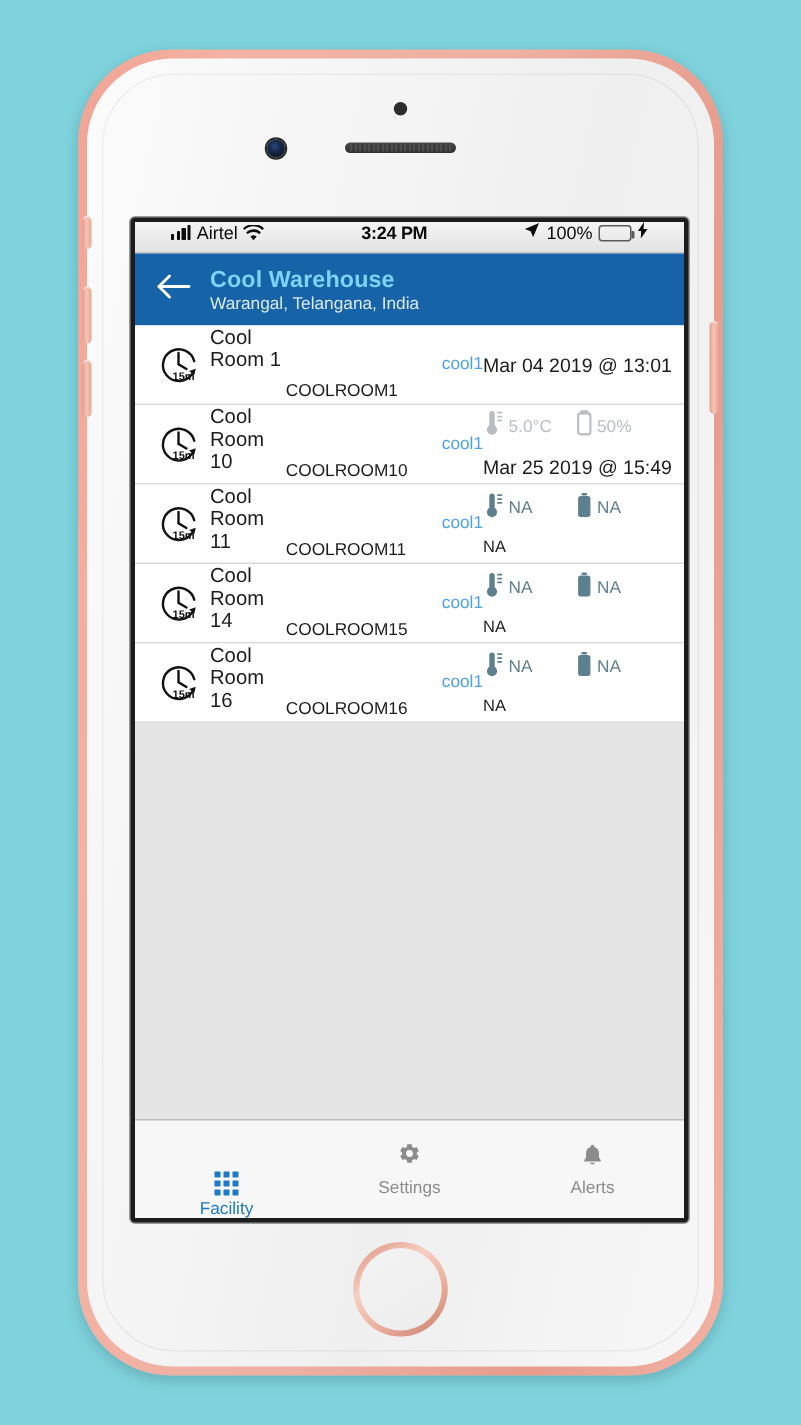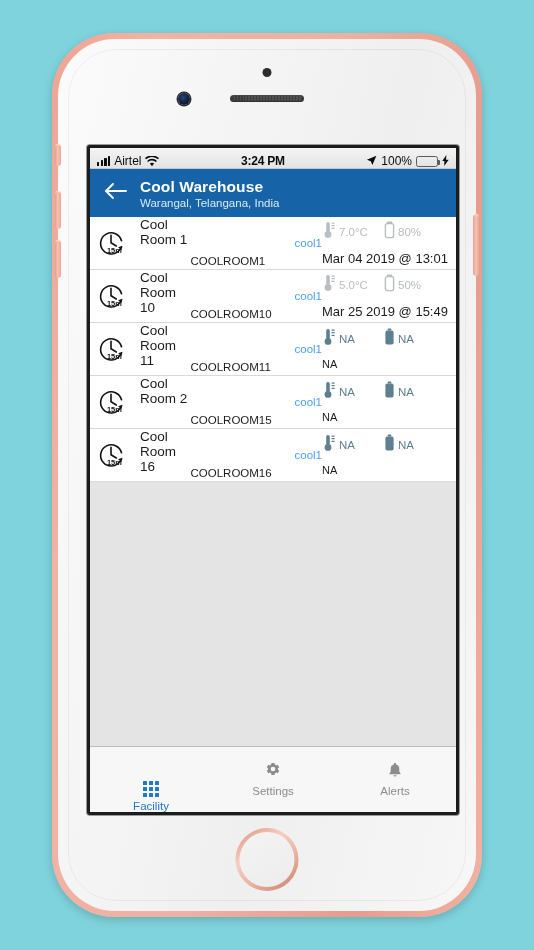--- a/index.html
+++ b/index.html
@@ -85,22 +85,22 @@
   .screen{
     position:absolute; left:3px; top:3px; right:3px; bottom:3px;
     background:#e4e4e4; overflow:hidden;
     display:flex; flex-direction:column;
   }
 
   
   .statusbar{
     height:21px; flex:0 0 21px;
     background:linear-gradient(180deg,#f4f4f4,#e3e3e3);
-    display:flex; align-items:flex-end; justify-content:space-between;
-    padding:0 7px; font-size:11.5px; color:#0b0b0b;
+    display:flex; align-items:flex-start; justify-content:space-between;
+    padding:0 24px; font-size:11.5px; color:#0b0b0b;
     border-bottom:1px solid #c6c6c6;
   }
   .sb-left,.sb-right{ display:flex; align-items:center; gap:4px; }
   .sb-center{ font-weight:bold; font-size:12px; letter-spacing:-.2px; }
   .sb-carrier{ font-size:12px; }
   .bars{ display:flex; align-items:flex-end; gap:1.2px; height:9px; }
   .bars i{ display:block; width:2.4px; background:#0b0b0b; border-radius:.5px; }
   .bars i:nth-child(1){ height:4px; }
   .bars i:nth-child(2){ height:6px; }
   .bars i:nth-child(3){ height:8px; }
@@ -117,32 +117,32 @@
   }
   .batt-fill{ height:100%; width:100%; background:#3ad13a; border-radius:1px; }
 
   
   .app-header{
     flex:0 0 48px; background:#1664a7;
     display:flex; align-items:center; gap:12px; padding:0 14px;
   }
   .back-arrow{ flex:0 0 auto; cursor:pointer; }
   .hdr-texts{ display:flex; flex-direction:column; gap:1px; }
-  .hdr-title{ color:#ffffff; font-size:15.5px; font-weight:bold; letter-spacing:.1px; }
+  .hdr-title{ color:#7dd3fc; font-size:15.5px; font-weight:bold; letter-spacing:.1px; }
   .hdr-sub{ color:#dbe9f5; font-size:11.5px; }
 
   
   .list{ flex:0 0 auto; background:#e4e4e4; }
   .row{
     background:#fff; height:53px;
     border-bottom:1px solid #d9d9d9;
     display:flex; align-items:center; padding:0 8px 0 6px;
     position:relative;
   }
-  .row-icon{ flex:0 0 40px; display:flex; align-items:center; justify-content:flex-start; }
+  .row-icon{ flex:0 0 40px; display:flex; align-items:center; justify-content:flex-end; }
   .row-mid{ flex:1 1 auto; display:flex; flex-direction:row; justify-content:center; height:100%; padding-left:4px; }
   .r-name{ font-size:13.5px; color:#1c1c1c; margin-bottom:9px; }
   .r-bottom{ display:flex; align-items:center; }
   .r-code{ font-size:11.5px; color:#1c1c1c; width:104px;margin-top:36px; }
   .r-tag{ font-size:11.5px; color:#4a9ff2; }
   .row-right{
     flex:0 0 126px; display:flex; flex-direction:column;
     justify-content:center; height:100%; align-items:flex-start;
   }
   .rr-top{ display:flex; align-items:center; gap:3px; margin-bottom:8px; }
@@ -260,39 +260,20 @@
               </svg>
             </div>
             <div class="row-mid">
               <span class="r-name">Cool Room 1</span>
               <span class="r-bottom">
                 <span class="r-code">COOLROOM1</span>
                 <span class="r-tag">cool1</span>
               </span>
             </div>
             <div class="row-right dim">
-              <span class="rr-top">
-                <span>
-                  <svg width="14" height="18" viewBox="0 0 14 18" fill="currentColor">
-                    <rect x="4.2" y="1" width="3.6" height="10.4" rx="1.8"></rect>
-                    <circle cx="6" cy="13.4" r="3.4"></circle>
-                    <rect x="9.4" y="1.5" width="3.4" height="1.2" rx=".6"></rect>
-                    <rect x="9.4" y="4.1" width="3.4" height="1.2" rx=".6"></rect>
-                    <rect x="9.4" y="6.7" width="3.4" height="1.2" rx=".6"></rect>
-                  </svg>
-                </span>
-                <span class="rr-val temp">7.0°C</span>
-                <span>
-                  <svg width="11" height="18" viewBox="0 0 11 18" fill="none" stroke="currentColor" stroke-width="1.4">
-                    <rect x="1.4" y="2.6" width="8.2" height="14" rx="1.8"></rect>
-                    <path d="M3.6 1.4h3.8" stroke-linecap="round" stroke-width="1.8"></path>
-                  </svg>
-                </span>
-                <span class="rr-val bat">80%</span>
-              </span>
               <span class="rr-time">Mar 04 2019 @ 13:01</span>
             </div>
           </div>
 
           <div class="row">
             <div class="row-icon">
               <svg width="32" height="32" viewBox="0 0 32 32" fill="none" stroke="#111" stroke-width="1.6">
                 <path d="M25.5 13.8A10.6 10.6 0 1 0 24 22.4" stroke-linecap="round"></path>
                 <path d="M22.1 20.3l3.4 2.9 1-4.4" fill="#111" stroke="none"></path>
                 <path d="M15 8.3v7.5l5.3 3.2" stroke-linecap="round"></path>
@@ -373,21 +354,21 @@
           <div class="row">
             <div class="row-icon">
               <svg width="32" height="32" viewBox="0 0 32 32" fill="none" stroke="#111" stroke-width="1.6">
                 <path d="M25.5 13.8A10.6 10.6 0 1 0 24 22.4" stroke-linecap="round"></path>
                 <path d="M22.1 20.3l3.4 2.9 1-4.4" fill="#111" stroke="none"></path>
                 <path d="M15 8.3v7.5l5.3 3.2" stroke-linecap="round"></path>
                 <text x="11" y="26" font-size="7.4" font-family="Liberation Sans, sans-serif" fill="#111" stroke="none" font-weight="bold">15m</text>
               </svg>
             </div>
             <div class="row-mid">
-              <span class="r-name">Cool Room 2</span>
+              <span class="r-name">Cool Room 14</span>
               <span class="r-bottom">
                 <span class="r-code">COOLROOM15</span>
                 <span class="r-tag">cool1</span>
               </span>
             </div>
             <div class="row-right slate">
               <span class="rr-top">
                 <span>
                   <svg width="14" height="18" viewBox="0 0 14 18" fill="currentColor">
                     <rect x="4.2" y="1" width="3.6" height="10.4" rx="1.8"></rect>

